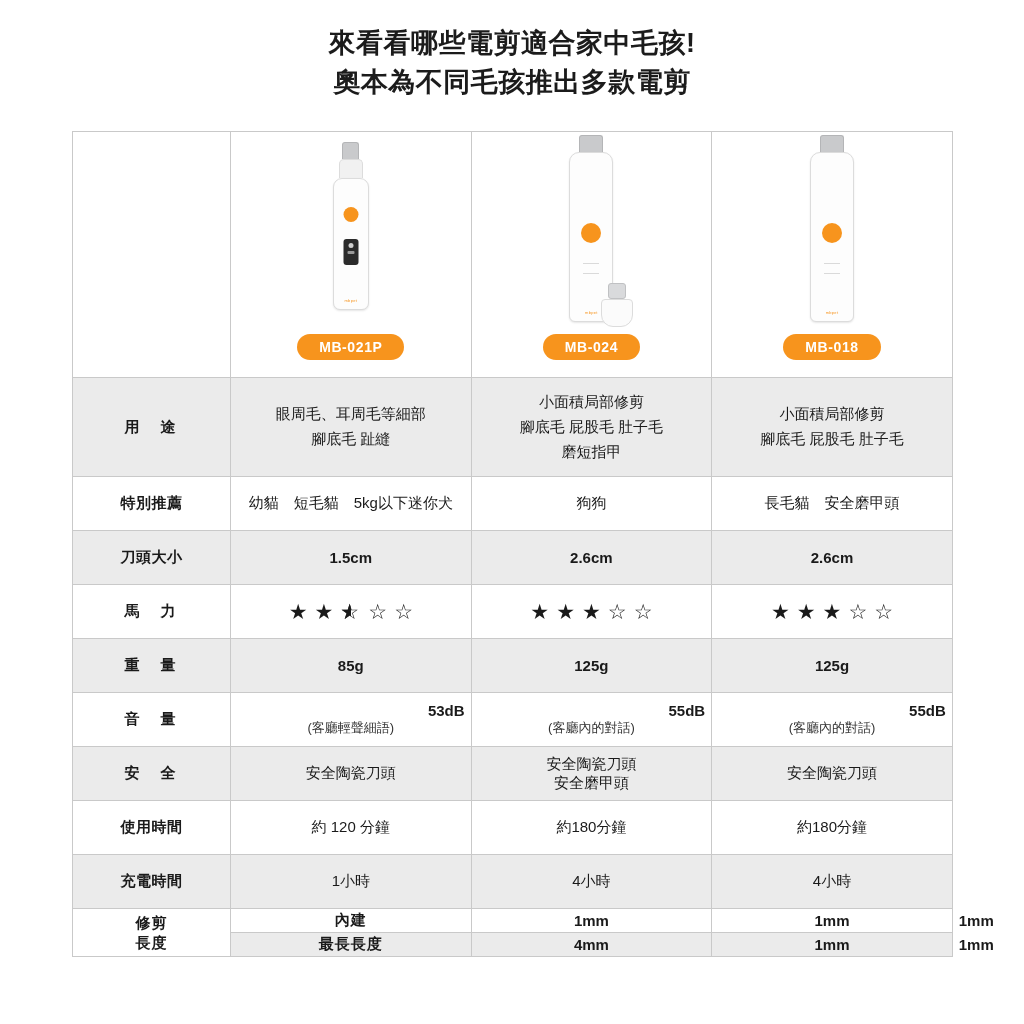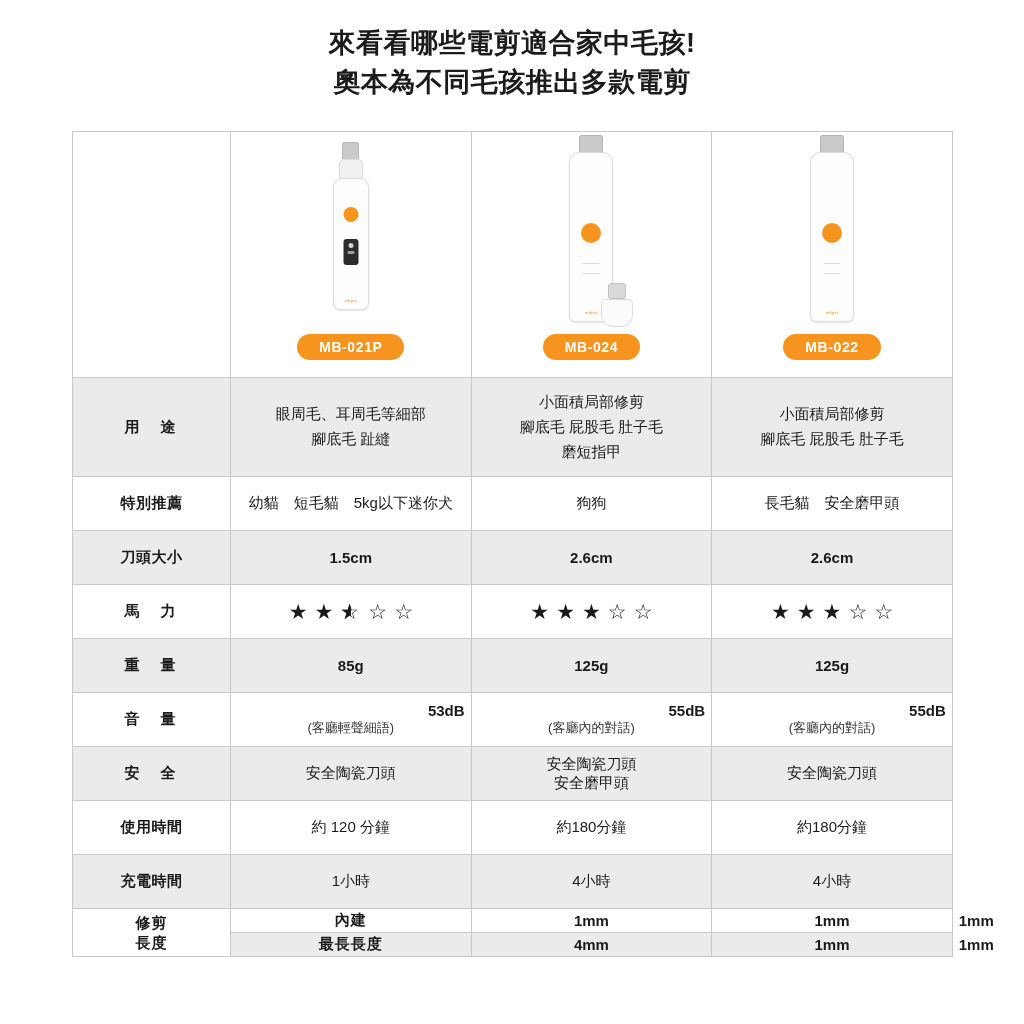--- a/index.html
+++ b/index.html
@@ -324,21 +324,21 @@
               <div class="device" style="height:192px; width:48px;">
                 <div class="dev-blade" style="width:22px;"></div>
                 <div class="dev-body" style="width:42px; height:168px; border-radius:10px 10px 6px 6px;">
                   <div class="dot" style="top:70px; width:20px; height:20px;"></div>
                   <div class="line" style="top:110px; width:16px;"></div>
                   <div class="line" style="top:120px; width:16px;"></div>
                   <div class="brandtxt">mbpet</div>
                 </div>
               </div>
             </div>
-            <span class="badge">MB-022</span>
+            <span class="badge">MB-018</span>
           </div>
         </td>
       </tr>
 
       <tr class="shaded">
         <td class="label">用　途</td>
         <td class="cell-multi">
           <div>眼周毛、耳周毛等細部</div>
               <div>腳底毛 趾縫</div>
         </td>

